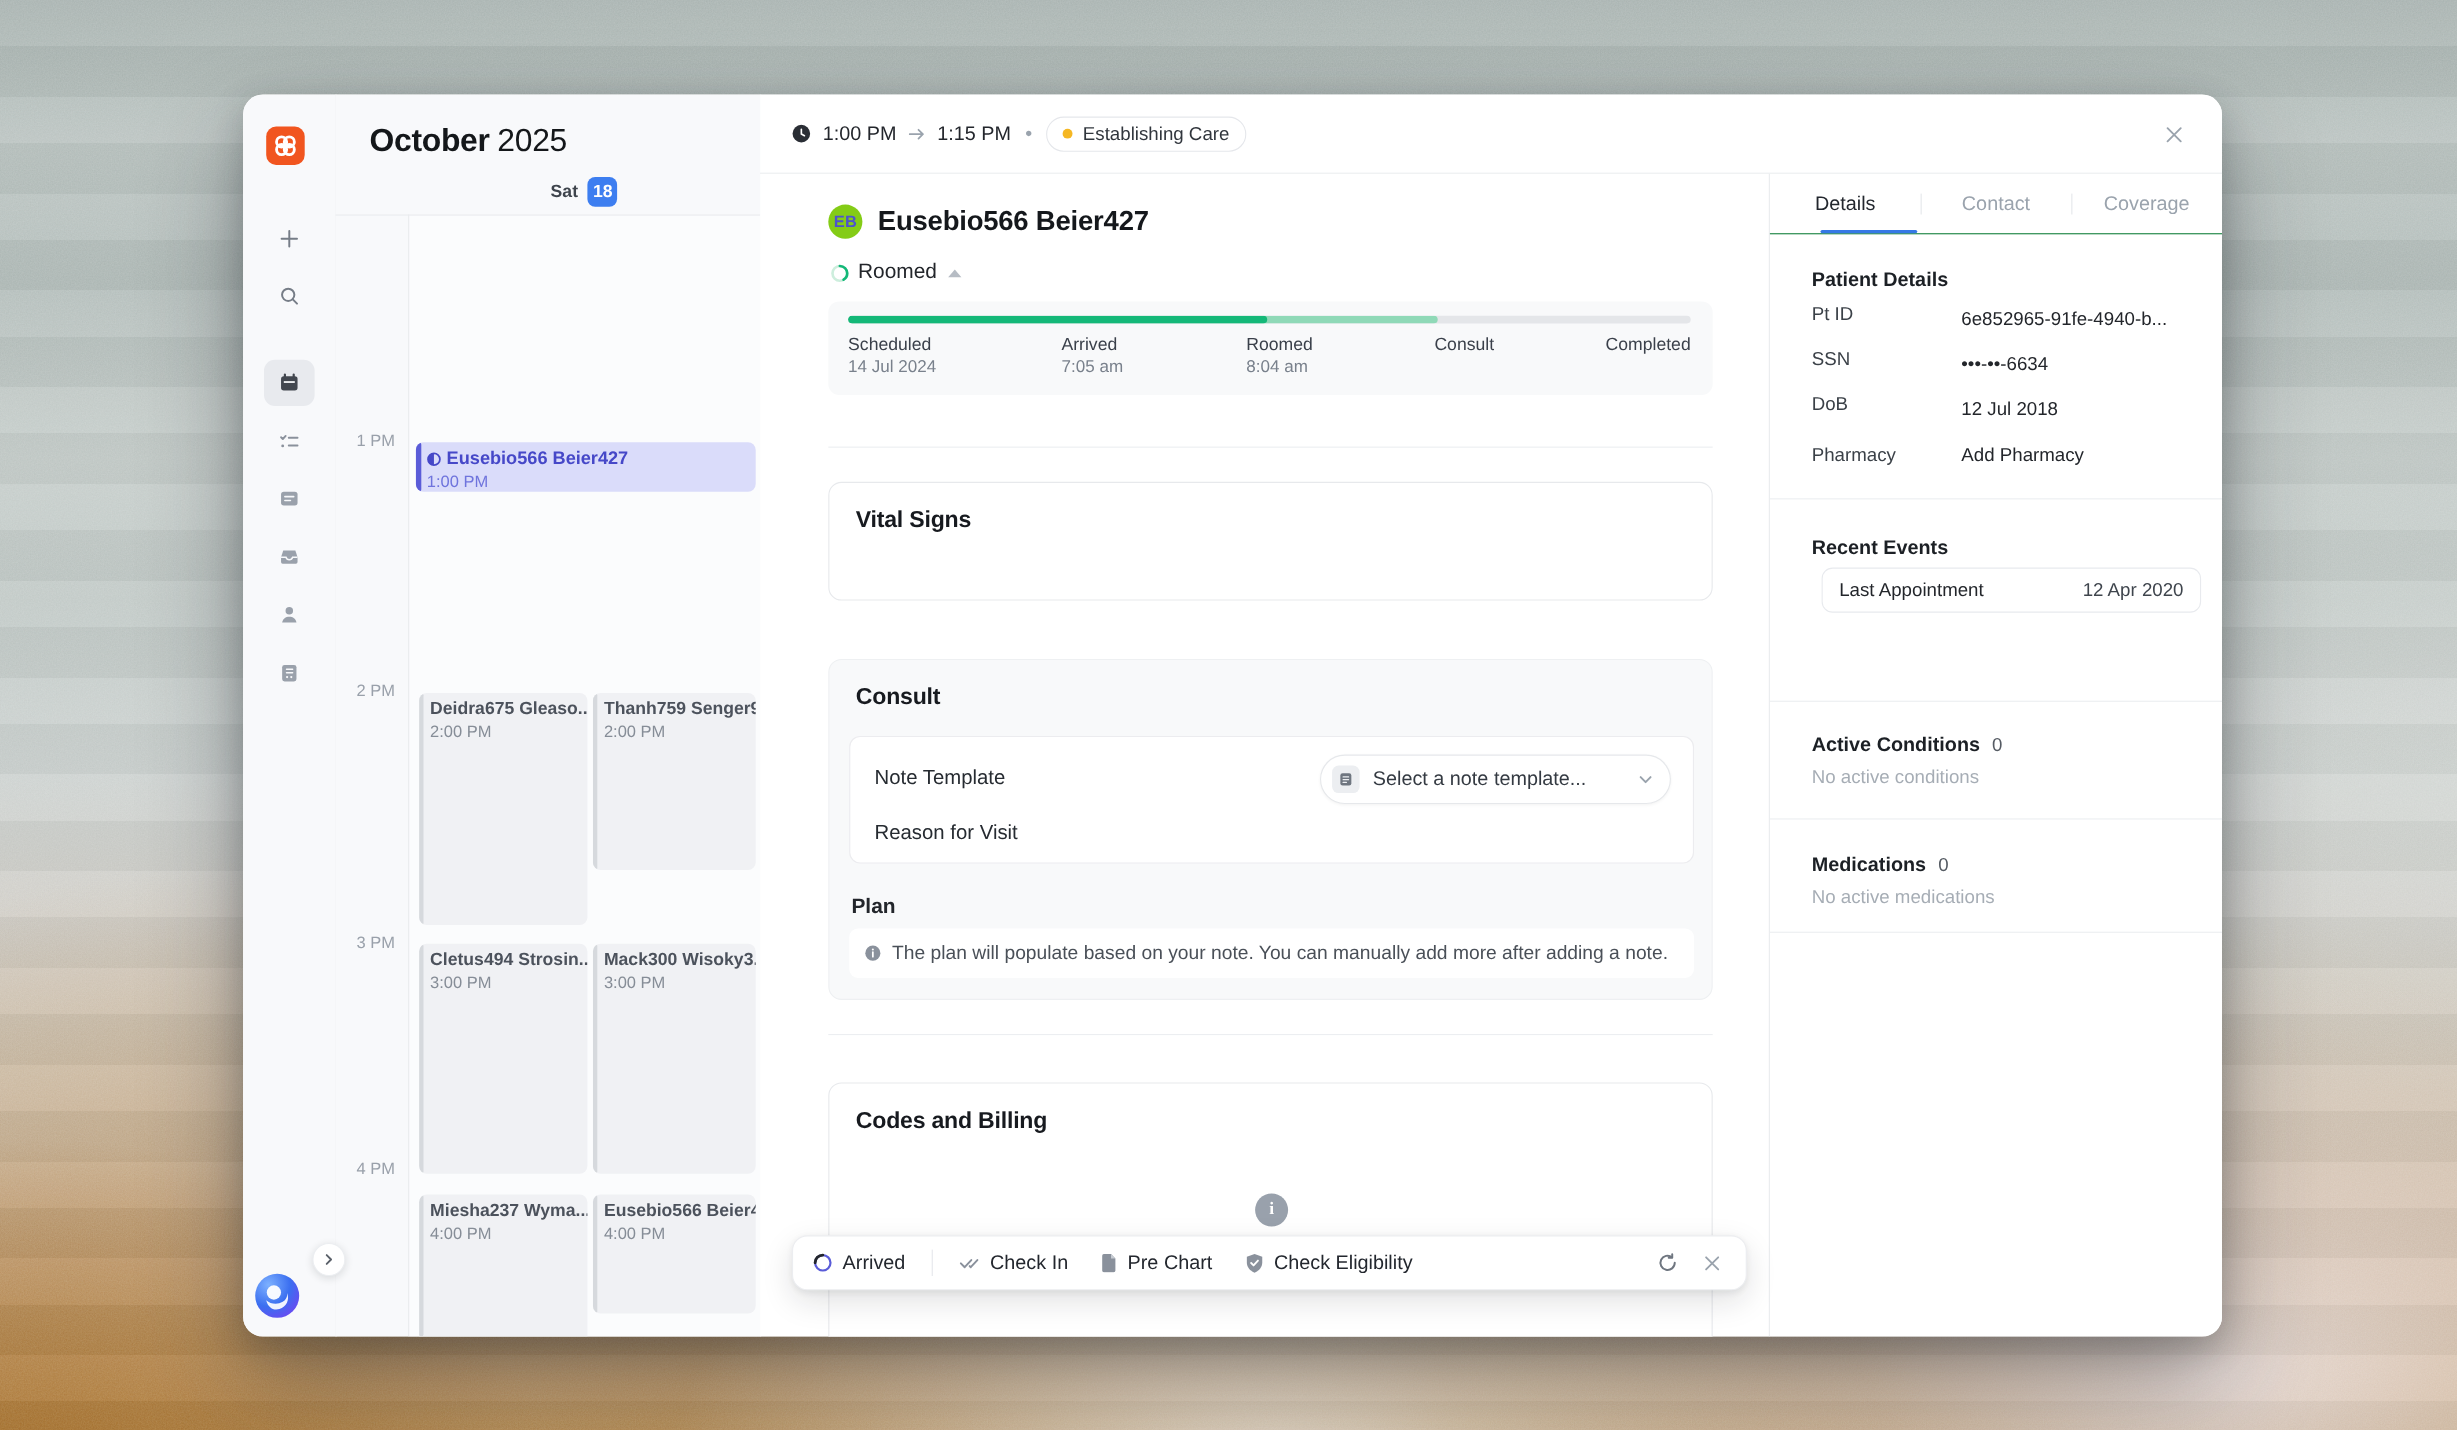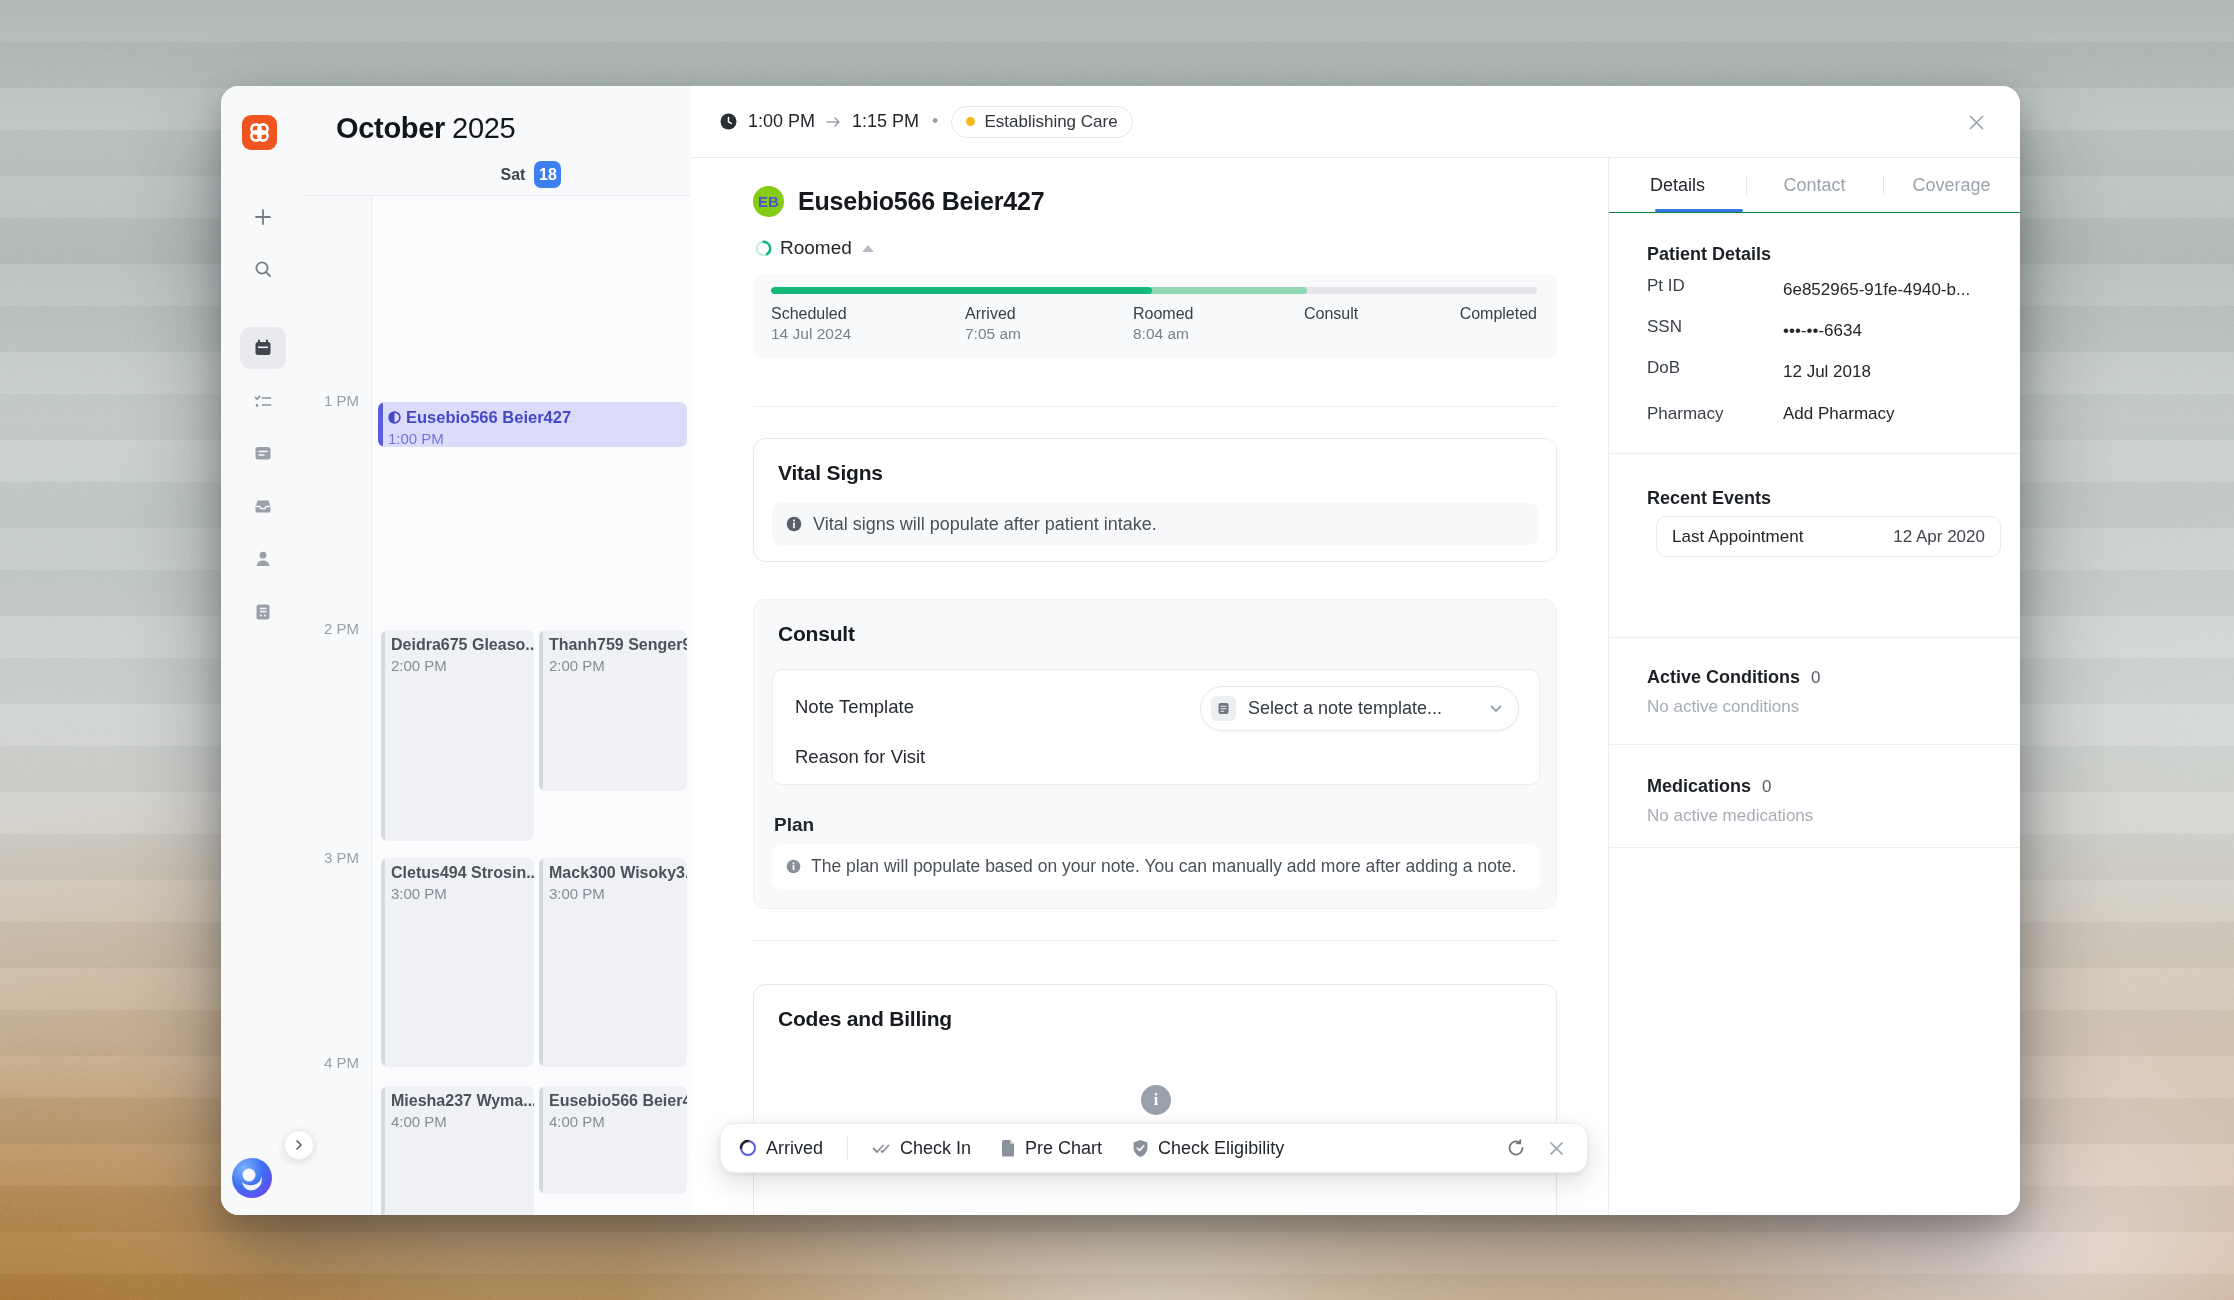--- a/index.html
+++ b/index.html
@@ -335,30 +335,22 @@
           <div class="pstage" style="left:551px">
               <div class="l1">Consult</div>
             </div>
           <div class="pstage" style="right:20px;text-align:right">
               <div class="l1">Completed</div>
             </div>
         </div>
 
         <div class="mdivider" style="top:248px"></div>
 
-        <div class="card" style="top:280px;height:124px">
+        <div class="card" style="top:280px;height:108px">
           <div class="card-title">Vital Signs</div>
-          <div class="notice" style="top:64px;height:42px;background:#f7f8f9">
-            <svg width="16" height="16" viewBox="0 0 16 16">
-                <circle cx="8" cy="8" r="7.3" fill="#596069"></circle>
-                <path d="M8 7v4.4" stroke="#fff" stroke-width="1.7" stroke-linecap="round"></path>
-                <circle cx="8" cy="4.4" r="1" fill="#fff"></circle>
-              </svg>
-            <span class="ntext">Vital signs will populate after patient intake.</span>
-          </div>
         </div>
 
         <div class="card graycard" style="top:441px;height:310px">
           <div class="card-title">Consult</div>
           <div class="innercard">
             <div class="flabel" style="top:26px">Note Template</div>
             <div class="select">
               <span class="ticon">
                   <svg width="13" height="13" viewBox="0 0 13 13">
                     <rect x="1.5" y="1" width="10" height="11" rx="2" fill="#6f7680"></rect>

